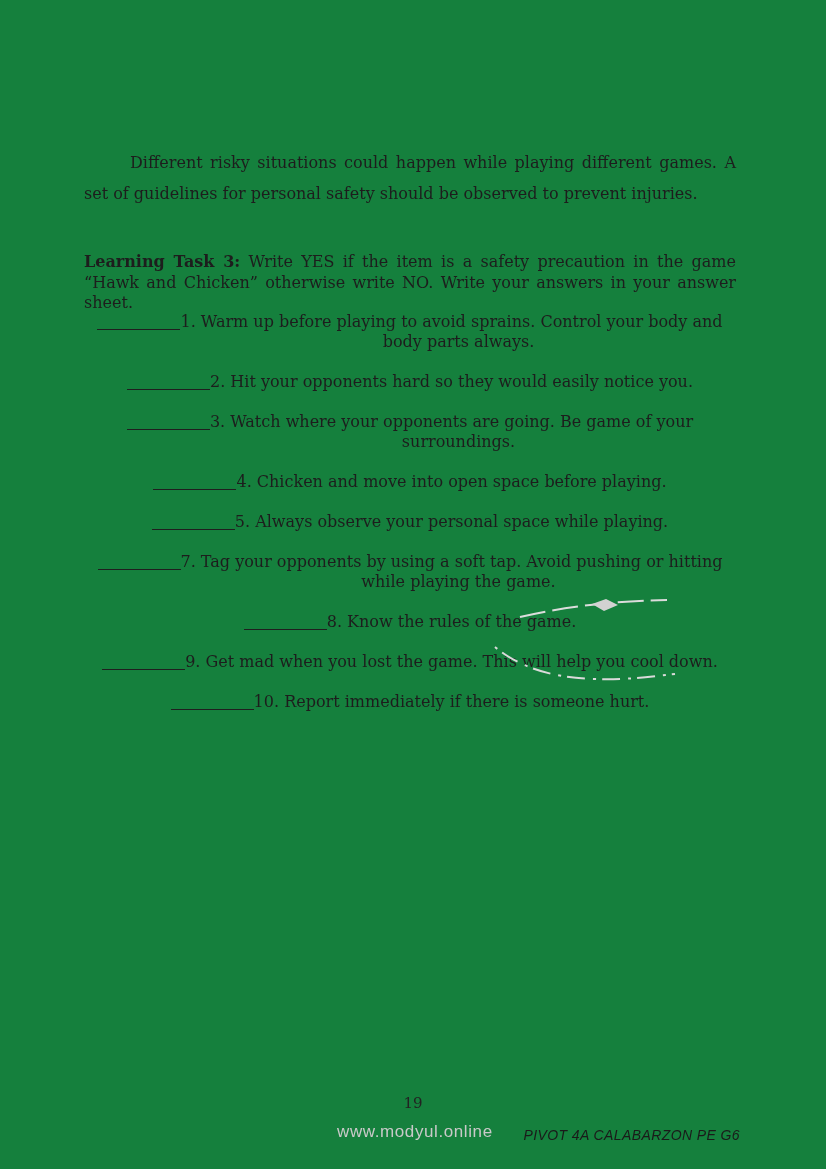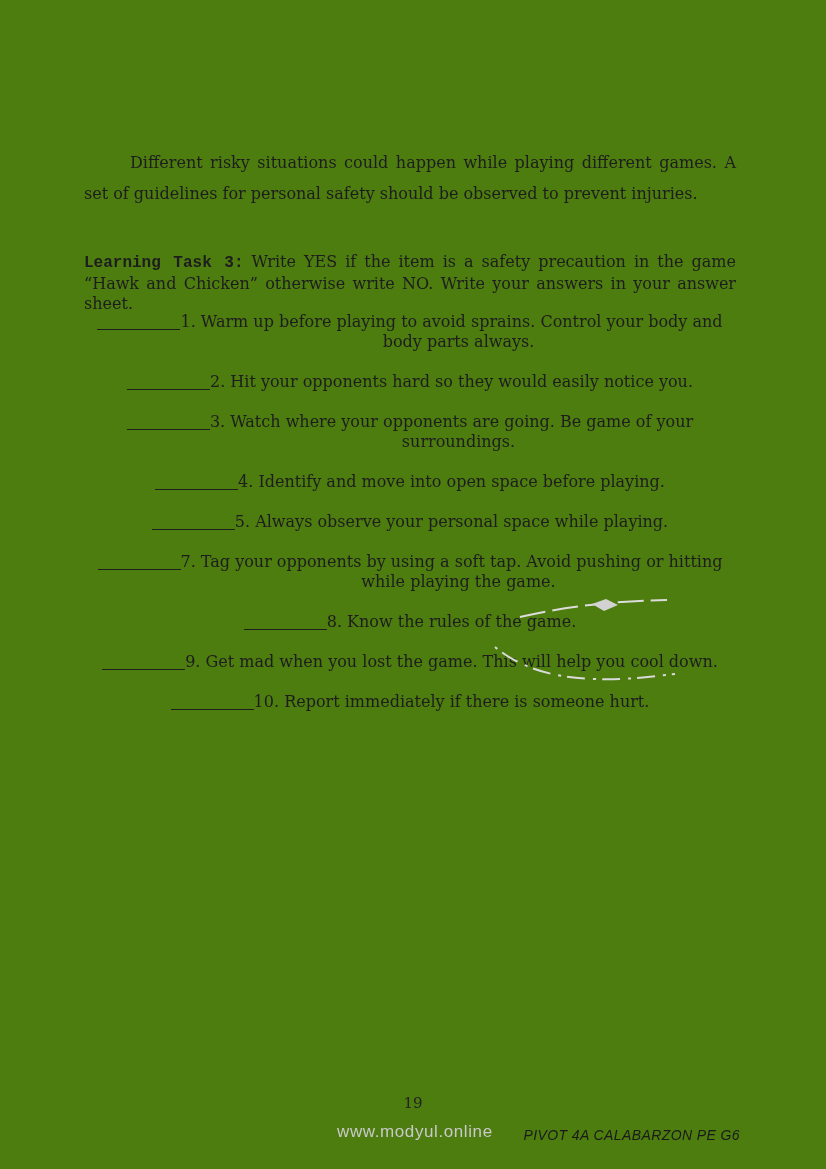--- a/index.html
+++ b/index.html
@@ -1,38 +1,38 @@
 <!DOCTYPE html>
 <html><head>
 <meta charset="utf-8">
 <style>
   html, body { margin: 0; padding: 0; background: #ffffff; }
   .page {
     position: relative;
     width: 826px;
     height: 1169px;
-    background: #4d7c0f;
+    background: #15803d;
     overflow: hidden;
     font-family: "DejaVu Serif", "Liberation Serif", serif;
     color: #1d1d1d;
   }
   .intro {
     position: absolute;
     left: 84px; top: 131px; width: 652px;
     font-size: 16px; line-height: 31px;
     text-align: justify;
     text-indent: 46px;
   }
   .task {
     position: absolute;
     left: 84px; top: 236px; width: 652px;
     font-size: 16px; line-height: 20.5px;
     text-align: justify;
   }
-  .task .task-label { font-weight: bold; font-family: Liberation Mono, monospace; }
+  .task .task-label { font-weight: bold; }
   .list {
     position: absolute;
     left: 84px; top: 312px; width: 652px;
     font-size: 16px; line-height: 20px;
   }
   .item {
     padding-left: 97px;
     text-indent: -97px;
     margin-bottom: 20px;
     text-align: center;
@@ -81,21 +81,21 @@
 <div class="page">
 
   <p class="intro">Different risky situations could happen while playing different games. A set of guidelines for personal safety should be observed to prevent injuries.</p>
 
   <p class="task"><span class="task-label">Learning Task 3:</span> <span>Write YES if the item is a safety precaution in the game “Hawk and Chicken” otherwise write NO. Write your answers in your answer sheet.</span></p>
 
   <div class="list">
     <div class="item"><span class="blank"></span><span>1.</span> <span>Warm up before playing to avoid sprains. Control your body and body parts always.</span></div>
     <div class="item"><span class="blank"></span><span>2.</span> <span>Hit your opponents hard so they would easily notice you.</span></div>
     <div class="item"><span class="blank"></span><span>3.</span> <span>Watch where your opponents are going. Be game of your surroundings.</span></div>
-    <div class="item"><span class="blank"></span><span>4.</span> <span>Identify and move into open space before playing.</span></div>
+    <div class="item"><span class="blank"></span><span>4.</span> <span>Chicken and move into open space before playing.</span></div>
     <div class="item"><span class="blank"></span><span>5.</span> <span>Always observe your personal space while playing.</span></div>
     <div class="item"><span class="blank"></span><span>7.</span> <span>Tag your opponents by using a soft tap. Avoid pushing or hitting while playing the game.</span></div>
     <div class="item"><span class="blank"></span><span>8.</span> <span>Know the rules of the game.</span></div>
     <div class="item"><span class="blank"></span><span>9.</span> <span>Get mad when you lost the game. This will help you cool down.</span></div>
     <div class="item"><span class="blank"></span><span>10.</span> <span>Report immediately if there is someone hurt.</span></div>
   </div>
 
   <svg class="artifact" width="300" height="110" viewBox="0 0 300 110">
     <path d="M 32 27 C 70 18, 120 11, 179 10" stroke="#dcdcdc" stroke-width="2" fill="none" stroke-dasharray="26 7"></path>
     <polygon points="104,14 118,9 130,15 116,21" fill="#d2d2d2"></polygon>

